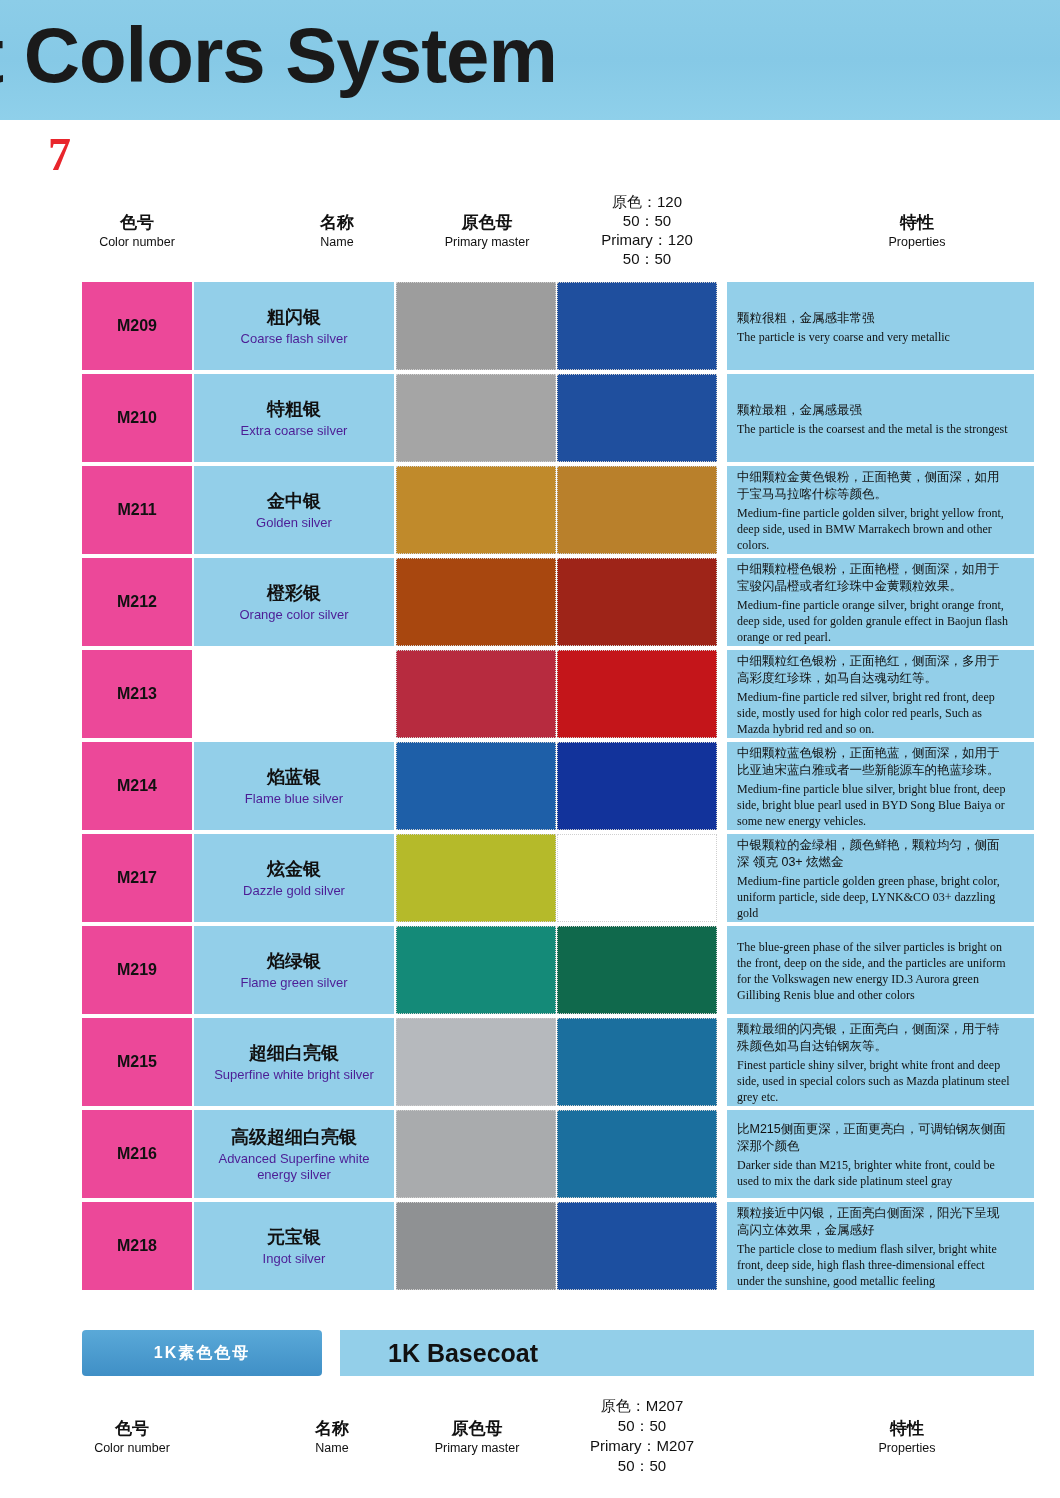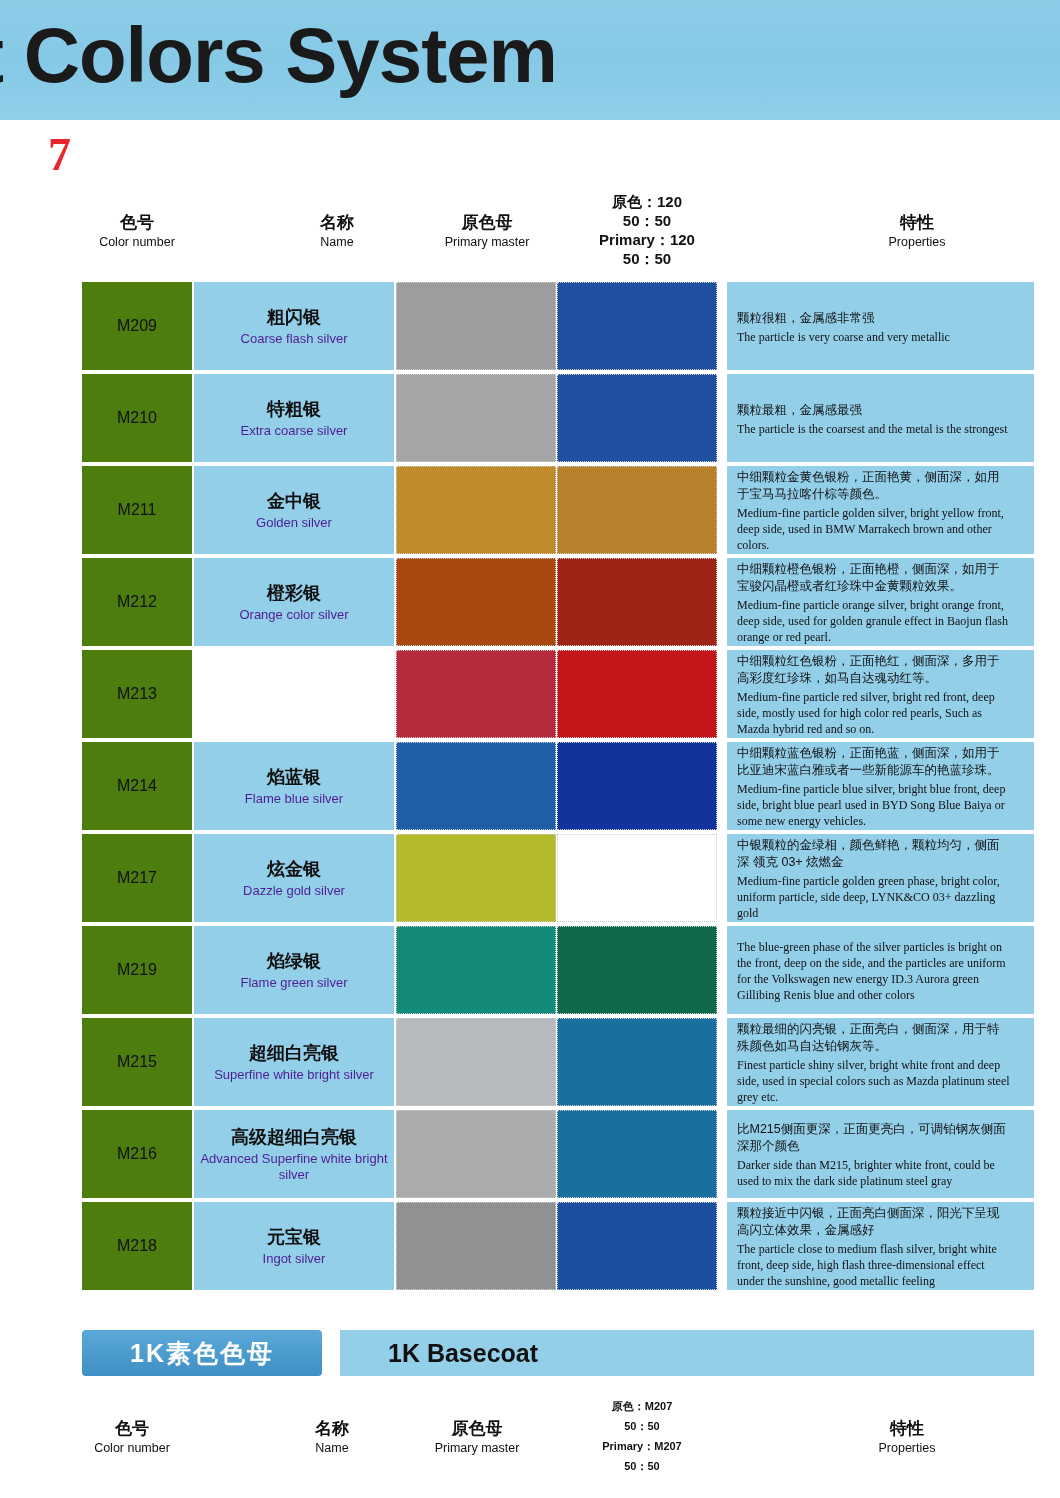--- a/index.html
+++ b/index.html
@@ -65,45 +65,45 @@
     line-height: 22px;
   }
   .col-head .en {
     font-size: 12.5px;
     line-height: 16px;
   }
   .ch-colnum { left: 0px;   top: 26px; width: 110px; }
   .ch-name   { left: 195px; top: 26px; width: 120px; }
   .ch-master { left: 330px; top: 26px; width: 150px; }
   .ch-ratio  { left: 480px; top: 6px;  width: 170px; }
-  .ch-ratio .line { font-size: 15px; font-weight: bold; line-height: 19px; }
+  .ch-ratio .line { font-size: 15px; font-weight: normal; line-height: 19px; }
   .ch-props  { left: 720px; top: 26px; width: 230px; }
 
   
   .table {
     position: absolute;
     left: 82px;
     top: 282px;
     width: 952px;
   }
   .row {
     position: relative;
     height: 88px;
     margin-bottom: 4px;
   }
   .cell-num {
     position: absolute;
     left: 0; top: 0;
     width: 110px; height: 100%;
-    background: #4d7c0f;
+    background: #ec4899;
     display: flex;
     align-items: center;
     justify-content: center;
     font-size: 16px;
-    font-weight: normal;
+    font-weight: bold;
     color: #111;
   }
   .cell-name {
     position: absolute;
     left: 112px; top: 0;
     width: 200px; height: 100%;
     background: #93cfe9;
     display: flex;
     flex-direction: column;
     align-items: center;
@@ -175,21 +175,21 @@
   .badge-cn {
     position: absolute;
     left: 0; top: 0;
     width: 240px; height: 46px;
     background: linear-gradient(180deg,#5aa9d8 0%, #3f8fc6 100%);
     border-radius: 4px;
     display: flex;
     align-items: center;
     justify-content: center;
     color: #ffffff;
-    font-size: 25px;
+    font-size: 16px;
     font-weight: bold;
     letter-spacing: 2px;
   }
   .badge-en {
     position: absolute;
     left: 258px; top: 0;
     width: 694px; height: 46px;
     background: #93cfe9;
     display: flex;
     align-items: center;
@@ -206,21 +206,21 @@
     width: 952px;
     height: 70px;
   }
   .fh { position: absolute; text-align: center; color: #111; }
   .fh .cn { font-size: 17px; font-weight: bold; line-height: 22px; }
   .fh .en { font-size: 12.5px; line-height: 16px; }
   .fh-colnum { left: -5px;  top: 26px; width: 110px; }
   .fh-name   { left: 190px; top: 26px; width: 120px; }
   .fh-master { left: 320px; top: 26px; width: 150px; }
   .fh-ratio  { left: 470px; top: 4px;  width: 180px; }
-  .fh-ratio .line { font-size: 11px; font-weight: bold; line-height: 20px; }
+  .fh-ratio .line { font-size: 15px; font-weight: normal; line-height: 20px; }
   .fh-props  { left: 710px; top: 26px; width: 230px; }
 </style>
 </head>
 <body>
 
 <div class="banner">
   <div class="banner-title">t Colors System</div>
 </div>
 <div class="page-number">7</div>
 
@@ -359,21 +359,21 @@
       <div class="swatch-b" style="background: rgb(27, 111, 158);"></div>
       <div class="cell-props">
         <div class="cn">颗粒最细的闪亮银，正面亮白，侧面深，用于特殊颜色如马自达铂钢灰等。</div>
         <div class="en">Finest particle shiny silver, bright white front and deep side, used in special colors such as Mazda platinum steel grey etc.</div>
       </div>
     </div>
     <div class="row">
       <div class="cell-num">M216</div>
       <div class="cell-name">
         <div class="cn">高级超细白亮银</div>
-        <div class="en">Advanced Superfine white bright silver</div>
+        <div class="en">Advanced Superfine white energy silver</div>
       </div>
       <div class="swatch-a" style="background: rgb(169, 171, 173);"></div>
       <div class="swatch-b" style="background: rgb(27, 111, 158);"></div>
       <div class="cell-props">
         <div class="cn">比M215侧面更深，正面更亮白，可调铂钢灰侧面深那个颜色</div>
         <div class="en">Darker side than M215, brighter white front, could be used to mix the dark side platinum steel gray</div>
       </div>
     </div>
     <div class="row">
       <div class="cell-num">M218</div>

